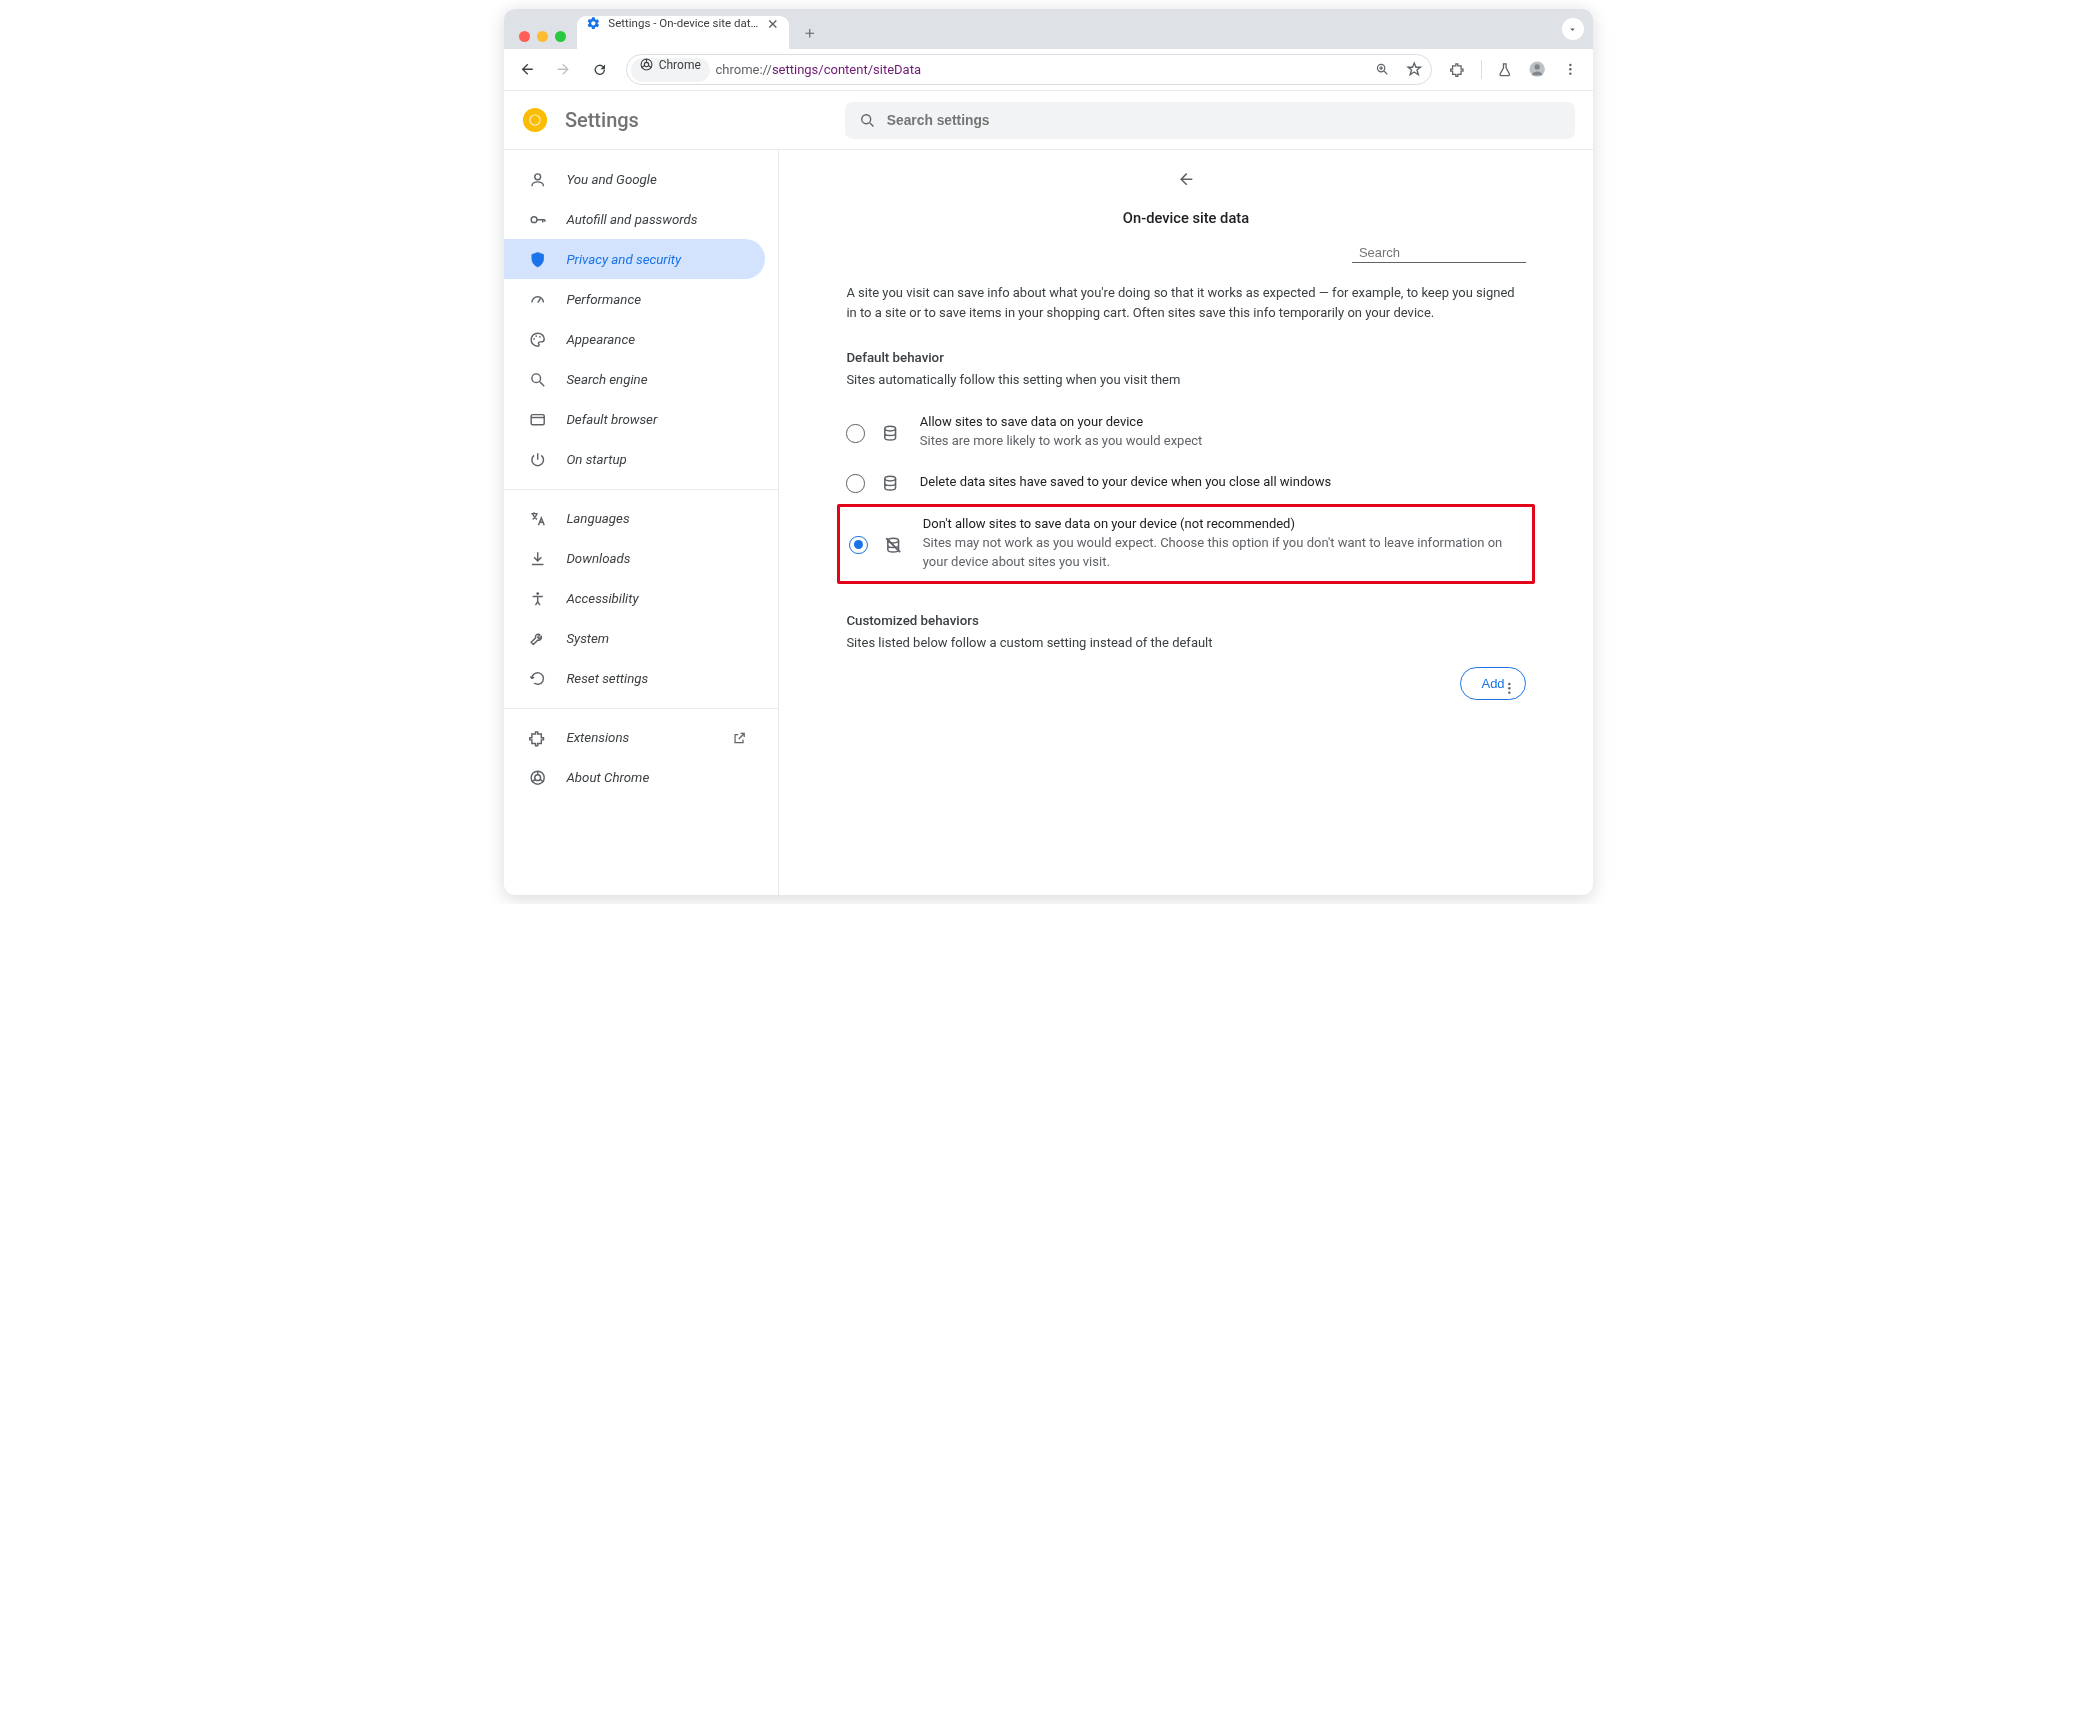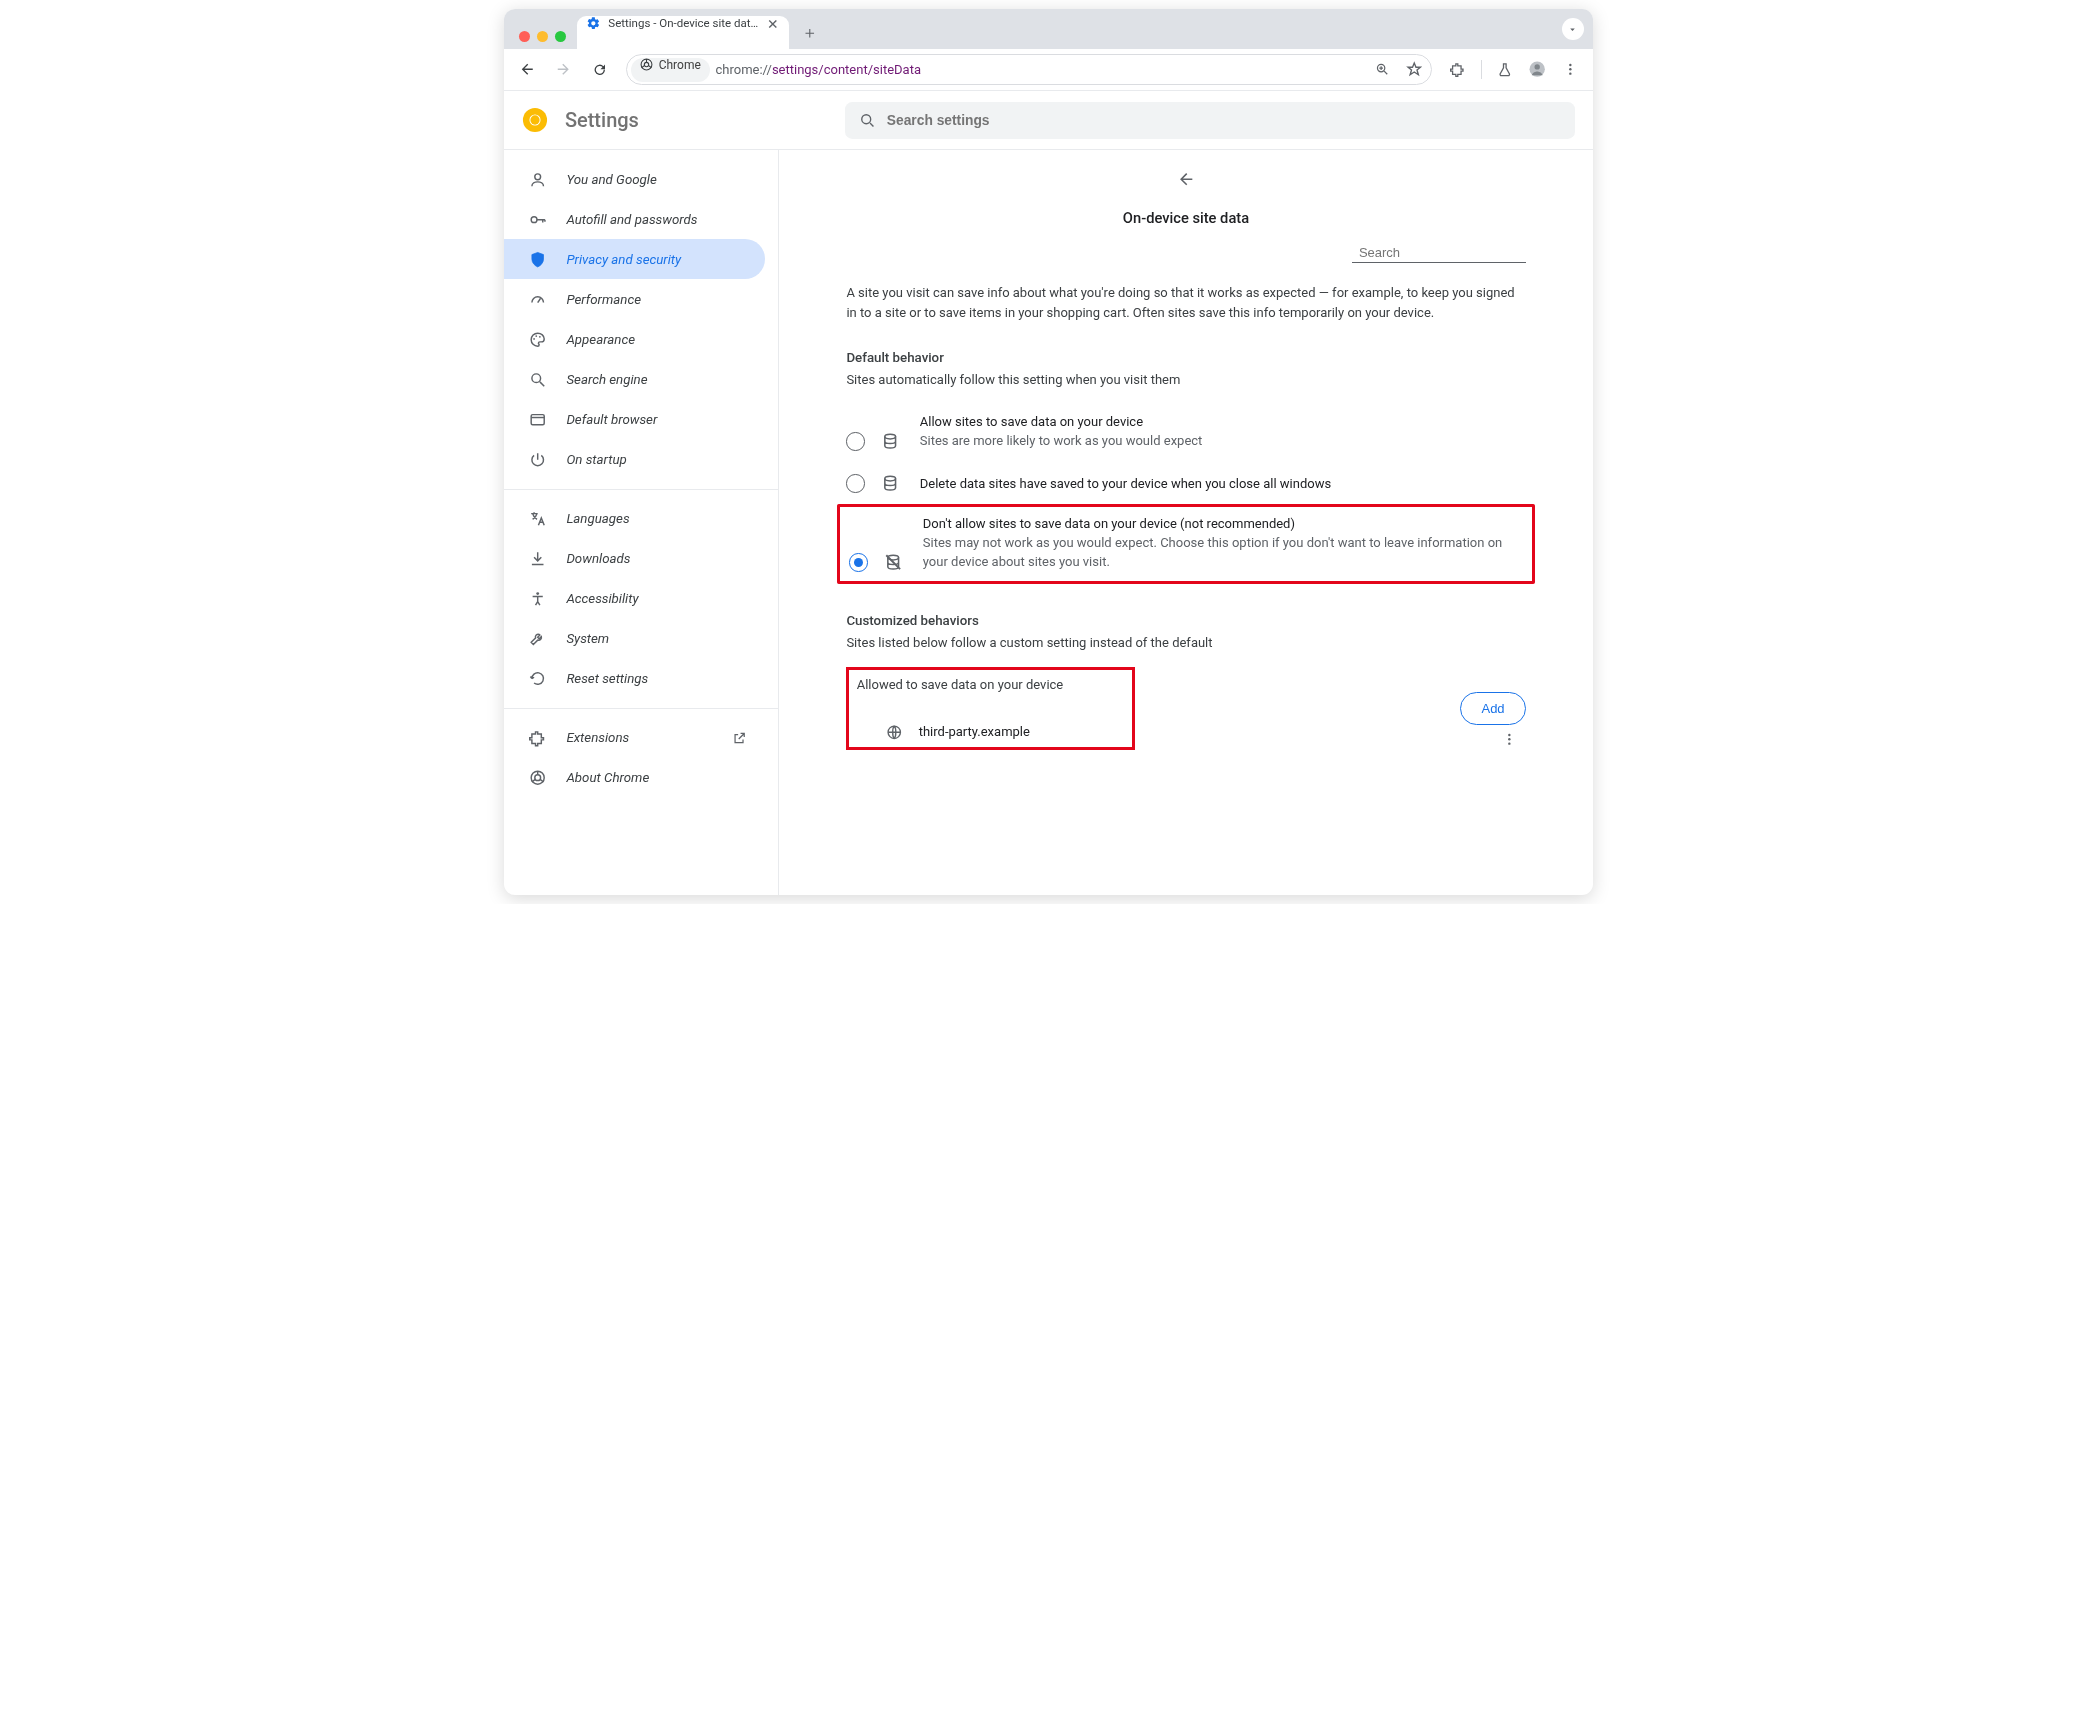--- a/index.html
+++ b/index.html
@@ -139,21 +139,21 @@
 .main-pane { flex: 1; overflow-y: auto; display: flex; justify-content: center; }
 .main-inner { width: 716px; padding: 16.5px 18.4px 27.5px 18.4px; }
 .page-head { display: flex; align-items: center; gap: 16.5px; margin-bottom: 20px; flex-direction: column; }
 .back-arrow { width: 26px; height: 26px; display:flex; align-items:center; justify-content:center; color:#5f6368; cursor:pointer; }
 .page-title { font-size: 14.7px; font-weight: 500; color: #202124; flex: 0 0 auto; }
 .page-search { margin-left: auto; display: flex; align-items: center; gap: 5.5px; border-bottom: 0.9px solid #5f6368; padding: 1.8px 1.8px; width: 174px; color:#5f6368; }
 .page-search input { border:none; outline:none; font-size: 13px; flex:1; background:transparent; }
 .intro { color: #3c4043; font-size: 13px; line-height: 1.55; margin-bottom: 26px; }
 .sect-title { font-size: 13.3px; font-weight: 500; color: #3c4043; margin-bottom: 7.3px; }
 .sect-sub { font-size: 13px; color: #3c4043; margin-bottom: 16.5px; }
-.radio-item { display: flex; align-items: flex-end; gap: 16.5px; padding: 11px 0; }
+.radio-item { display: flex; align-items: center; gap: 16.5px; padding: 11px 0; }
 .radio-outer { width: 18.4px; height: 18.4px; border: 1.8px solid #5f6368; border-radius: 50%; flex-shrink: 0; margin-top: 1.8px; display:flex; align-items:center; justify-content:center; cursor:pointer; }
 .radio-outer.selected { border-color: #1a73e8; }
 .radio-inner { width: 9.2px; height: 9.2px; background: #1a73e8; border-radius: 50%; }
 .radio-icon { width: 22px; flex-shrink:0; margin-top: 1.8px; color:#5f6368; }
 .radio-text .rt-title { font-size: 13px; color: #202124; margin-bottom: 1.8px; }
 .radio-text .rt-sub { font-size: 13px; color: #5f6368; line-height: 1.5; }
 .highlight-box { border: 3.7px solid #e3061b; border-radius: 1.8px; padding: 3.7px 5.5px; margin-left: -9.2px; margin-right: -9.2px; }
 .custom-sect { margin-top: 29px; }
 .allowed-row { display:flex; align-items:center; margin-top: 14.7px; }
 .add-btn { margin-left:auto; height: 33px; padding: 0 20px; border:0.9px solid #1a73e8; color:#1a73e8; background:#fff; border-radius:16.5px; font-size:13px; font-weight:500; cursor:pointer; }
@@ -490,32 +490,20 @@
                 <div class="rt-sub">Sites may not work as you would expect. Choose this option if you don't want to leave information on your device about sites you visit.</div>
               </div>
             </div>
           </div>
 
           <div class="custom-sect">
             <div class="sect-title">Customized behaviors</div>
             <div class="sect-sub">Sites listed below follow a custom setting instead of the default</div>
 
             <div class="allowed-row">
-              <div class="high2">
-                <div style="font-size:13px;color:#3c4043;margin-bottom:18.4px">Allowed to save data on your device</div>
-                <div class="site-row" style="padding-left:29px">
-                  <span class="globe">
-                      <svg width="16.5" height="16.5" viewBox="0 0 24 24">
-                        <circle cx="12" cy="12" r="9" fill="none" stroke="#5f6368" stroke-width="2"></circle>
-                        <path d="M3 12h18M12 3c3 3 3 15 0 18M12 3c-3 3-3 15 0 18" fill="none" stroke="#5f6368" stroke-width="2"></path>
-                      </svg>
-                    </span>
-                  <span>third-party.example</span>
-                </div>
-              </div>
               <button class="add-btn">Add</button>
             </div>
             <div style="display:flex;justify-content:flex-end;margin-top:-24px;margin-right:3.7px">
               <div class="more" style="width:26px;height:26px;display:flex;align-items:center;justify-content:center;cursor:pointer">
                 <svg width="14.7" height="14.7" viewBox="0 0 24 24">
                     <circle cx="12" cy="5" r="2" fill="#5f6368"></circle>
                     <circle cx="12" cy="12" r="2" fill="#5f6368"></circle>
                     <circle cx="12" cy="19" r="2" fill="#5f6368"></circle>
                   </svg>
               </div>

